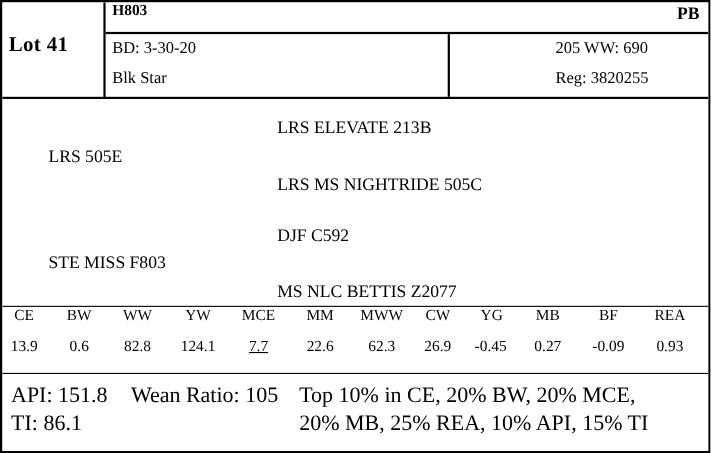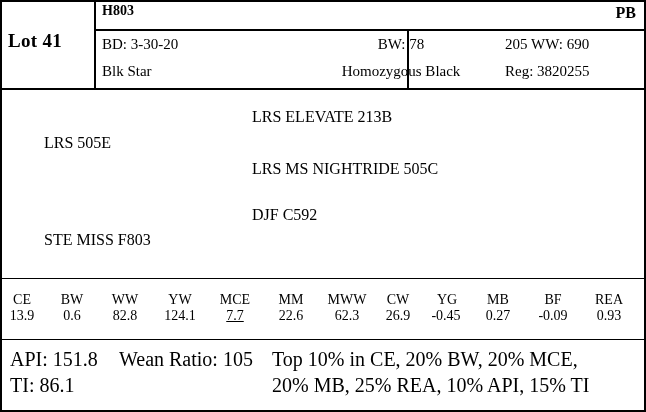--- a/index.html
+++ b/index.html
@@ -132,21 +132,21 @@
   .epd {
     position: relative;
     height: 62px;
   }
   .epd-row {
     position: absolute;
     left: 0;
     right: 0;
     height: 26px;
   }
-  .epd-head { top: 2px; margin-top: 12px; }
+  .epd-head { top: 2px; }
   .epd-vals { top: 30px; }
   .epd-cell {
     position: absolute;
     top: 0;
     font-size: 14px;
     text-align: center;
     white-space: nowrap;
   }
   .epd-head .epd-cell { font-weight: normal; }
   .hline-epd-top {
@@ -197,39 +197,36 @@
       <div class="animal-name">H803</div>
       <div class="pb-tag">PB</div>
     </div>
     <div class="hline-name"></div>
 
     <div class="info-grid">
       <div class="info-col col-a">
         <div>BD: 3-30-20</div>
         <div>Blk Star</div>
       </div>
-      <div class="info-col col-b">
-        <div>BW: 78</div>
-        <div>Homozygous Black</div>
-      </div>
       <div class="info-col col-c">
         <div>205 WW: 690</div>
         <div>Reg: 3820255</div>
       </div>
     </div>
     <div class="vline-b"></div>
     <div class="hline-header"></div>
   </div>
 
   <div class="pedigree">
     <div class="ped-item sire">LRS 505E</div>
     <div class="ped-item sire-sire">LRS ELEVATE 213B</div>
     <div class="ped-item sire-dam">LRS MS NIGHTRIDE 505C</div>
     <div class="ped-item dam">STE MISS F803</div>
     <div class="ped-item dam-sire">DJF C592</div>
+    <div class="ped-item dam-dam">MS NLC BETTIS Z2077</div>
   </div>
 
   <div class="epd">
     <div class="hline-epd-top"></div>
     <div class="epd-row epd-head">
         <div class="epd-cell" style="left: -8px; width: 56px;">CE</div>
         <div class="epd-cell" style="left: 42px; width: 56px;">BW</div>
         <div class="epd-cell" style="left: 95px; width: 56px;">WW</div>
         <div class="epd-cell" style="left: 150px; width: 56px;">YW</div>
         <div class="epd-cell" style="left: 205px; width: 56px;">MCE</div>

